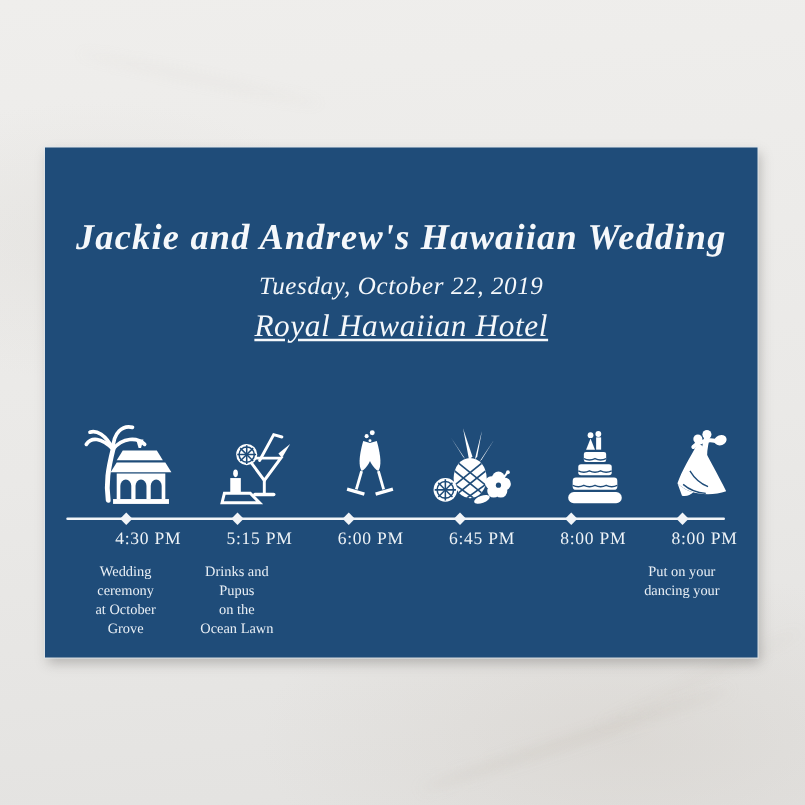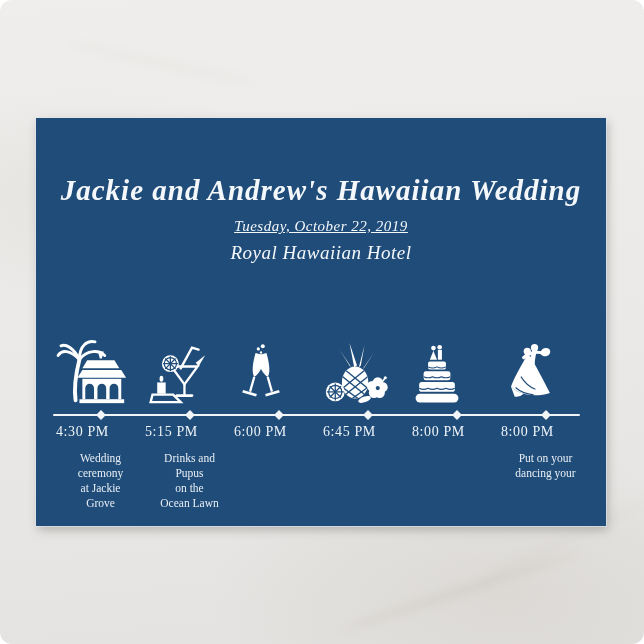--- a/index.html
+++ b/index.html
@@ -3,42 +3,41 @@
 <meta charset="utf-8">
 <style>
   html,body{margin:0;padding:0;}
   body{width:644px;height:644px;overflow:hidden;font-family:"Liberation Serif",serif;}
   .page{
     position:relative;width:644px;height:644px;
     background:
       radial-gradient(ellipse 420px 200px at 78% 92%, rgba(199,192,184,0.30), transparent 70%),
       radial-gradient(ellipse 300px 160px at 12% 30%, rgba(205,202,196,0.22), transparent 70%),
       linear-gradient(175deg,#efeeec 0%,#eae9e7 55%,#e3e2e0 100%);
-    border-radius: 12px;
   }
   .vein{position:absolute;background:rgba(186,178,168,0.28);filter:blur(5px);border-radius:50%;}
   .vein1{width:260px;height:7px;left:330px;top:588px;transform:rotate(-18deg);}
   .vein2{width:180px;height:5px;left:470px;top:540px;transform:rotate(-25deg);opacity:.6;}
   .vein3{width:200px;height:6px;left:60px;top:60px;transform:rotate(12deg);opacity:.4;}
 
   .card{
     position:absolute;left:36px;top:118px;width:570px;height:408px;
     background:#1f4c79;
     box-shadow:0 0 0 1px rgba(222,230,238,0.65), 2px 4px 9px rgba(120,118,115,0.45);
     color:#f5f8fb;text-align:center;
   }
   .script{font-style:italic;font-family:"Liberation Serif","DejaVu Serif",serif;}
   .title{margin-top:56px;font-size:29px;letter-spacing:1px;white-space:nowrap;font-weight:600;}
-  .date{margin-top:11px;font-size:15px;letter-spacing:.5px;text-decoration:underline;}
-  .venue{margin-top:7px;font-size:19px;letter-spacing:.5px;}
+  .date{margin-top:11px;font-size:20px;letter-spacing:.5px;}
+  .venue{margin-top:7px;font-size:25px;letter-spacing:.5px;text-decoration:underline;}
 
   .timeline{position:absolute;left:20px;right:16px;top:214px;}
   .timeline-line{position:absolute;left:-3px;right:10px;top:82px;height:2px;background:#f2f5f8;border-radius:1px;}
   .timeline-items{display:flex;}
-  .titem{flex:1 1 0;display:flex;flex-direction:column;align-items:flex-start;min-width:0;}
+  .titem{flex:1 1 0;display:flex;flex-direction:column;align-items:flex-end;min-width:0;}
   .ticon{height:76px;display:flex;align-items:flex-end;justify-content:center;}
   .tmark{height:14px;width:100%;position:relative;}
   .tmark::before{content:"";position:absolute;left:50%;top:50%;width:7px;height:7px;background:#f2f5f8;transform:translate(-50%,-50%) rotate(45deg);}
   .ttime{margin-top:2px;font-size:14px;letter-spacing:.6px;color:#eef3f7;white-space:nowrap;}
   .tdesc{margin-top:11px;font-size:11.5px;line-height:15px;color:#e9eff5;white-space:pre-line;width:140%;margin-left:-20%;margin-right:-20%;}
   svg{display:block;}
 </style>
 </head>
 <body>
 
@@ -72,21 +71,21 @@
     <path d="M30 63 v-11 a4.5,5 0 0 1 9,0 v11 z" fill="#1f4c79"></path>
     <path d="M42.5 63 v-11 a4.5,5 0 0 1 9,0 v11 z" fill="#1f4c79"></path>
     <path d="M55 63 v-11 a4.5,5 0 0 1 9,0 v11 z" fill="#1f4c79"></path>
     <rect x="24" y="63" width="46" height="4" fill="#ffffff"></rect>
   </svg>
             </div>
     <div class="tmark"></div>
     <div class="ttime">4:30 PM</div>
     <div class="tdesc">Wedding
 ceremony
-at Jackie
+at October
 Grove</div>
   </div>
 
   <div class="titem">
     <div class="ticon">
               <svg viewBox="0 0 66 72" width="62" height="68">
     <g stroke="#ffffff" stroke-width="2.5" fill="none" stroke-linecap="round">
       <path d="M28 28 L56 28 L42 47 Z"></path>
       <path d="M42 47 V58"></path>
       <path d="M34 59 H50" stroke-width="3"></path>

